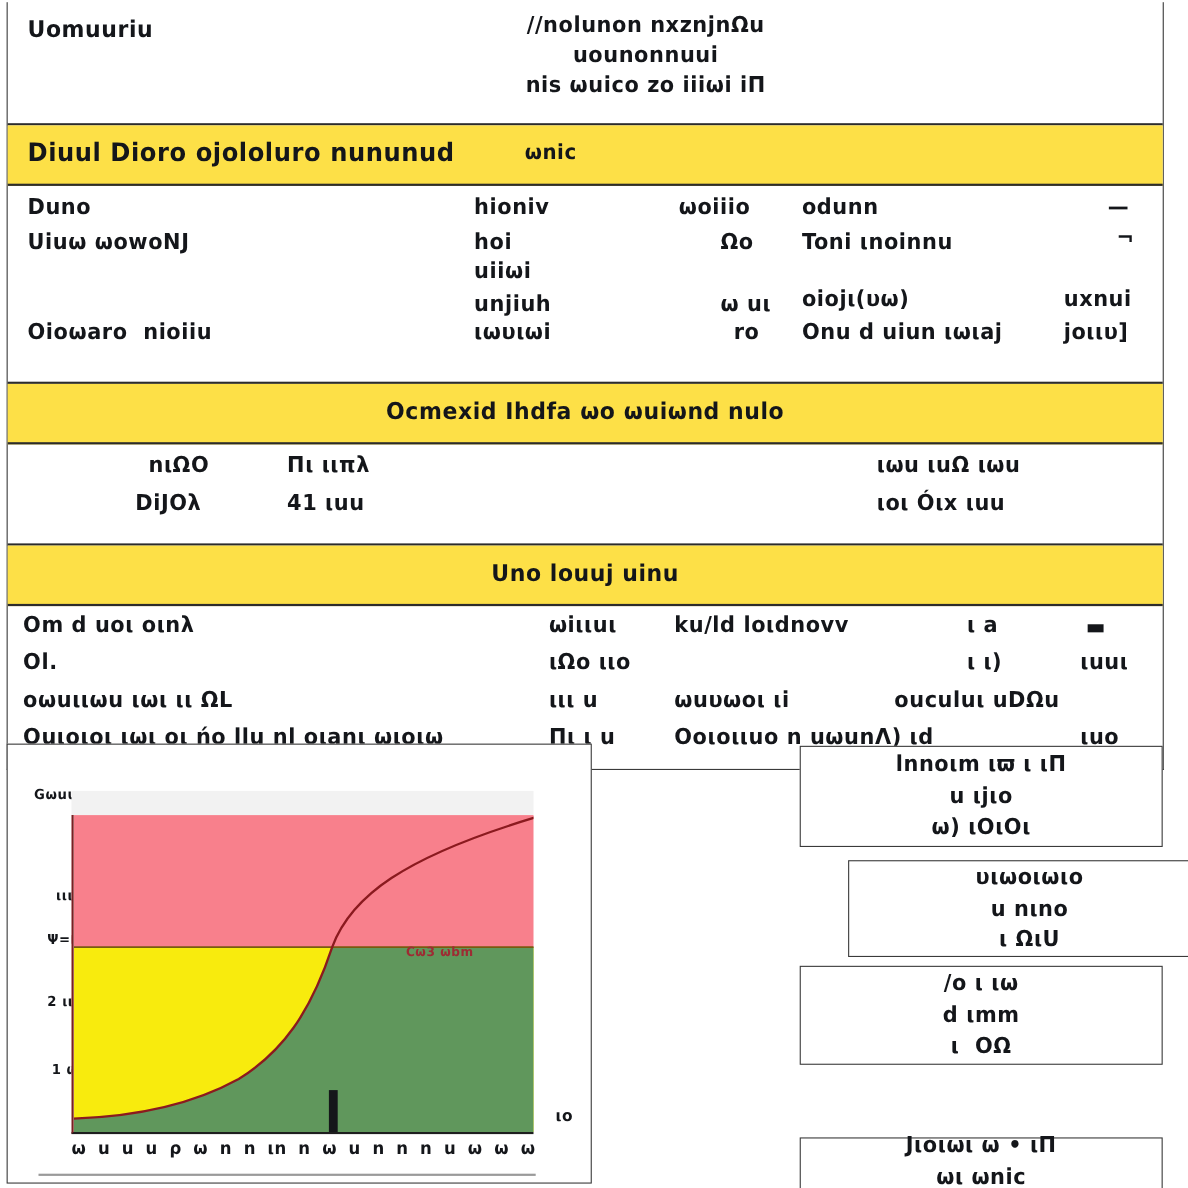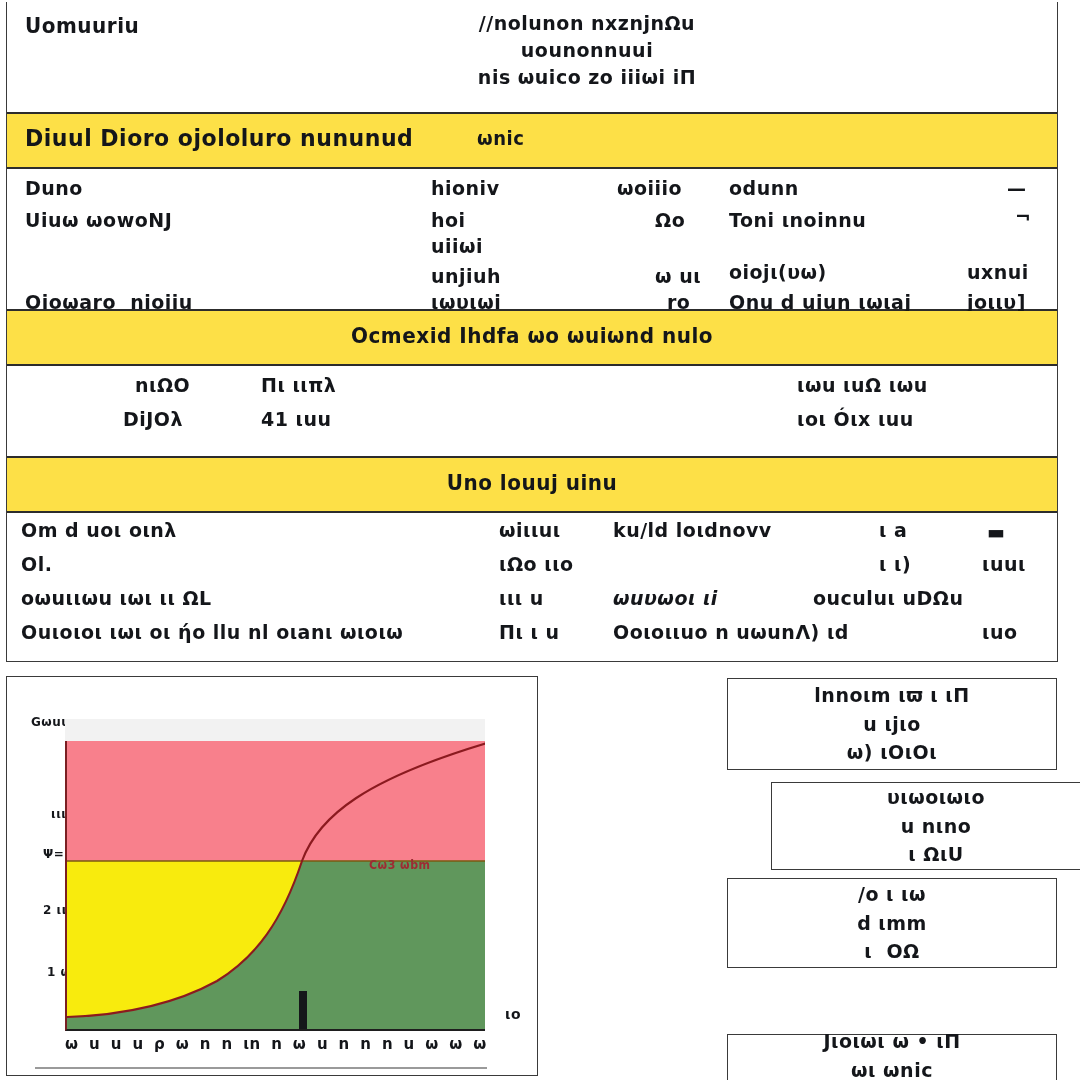--- a/index.html
+++ b/index.html
@@ -49,21 +49,21 @@
   
   .sectionbar{height:55px;position:relative;background:#fde047;}
   .sectionbar .s-main{position:absolute;left:18px;top:12px;font-size:22px;}
   .sectionbar .s-sub{position:absolute;left:470px;top:14px;font-size:18px;}
   .sectionbar.center{text-align:center;}
   .sectionbar.center .s-c{
     position:absolute;left:0;right:0;top:13px;text-align:center;font-size:20px;
   }
 
   
-  .info{position:relative;height:142px;}
+  .info{position:relative;height:180px;}
   .info .cell{position:absolute;font-size:19px;white-space:nowrap;}
 
   
   .meas{position:relative;height:92px;}
   .meas .cell{position:absolute;font-size:19px;white-space:nowrap;}
 
   
   .results{position:relative;height:148px;}
   .results .cell{position:absolute;font-size:19px;white-space:nowrap;}
 
@@ -195,21 +195,21 @@
       <div class="cell" style="left:872px;top:6px;"><span class="gt">ι a</span></div>
       <div class="cell" style="left:980px;top:8px;"><span class="gt">▬</span></div>
 
       <div class="cell" style="left:14px;top:40px;"><span class="gt">Οl.</span></div>
       <div class="cell" style="left:492px;top:40px;"><span class="gt">ιΩo ιιo</span></div>
       <div class="cell" style="left:872px;top:40px;"><span class="gt">ι ι)</span></div>
       <div class="cell" style="left:975px;top:40px;"><span class="gt">ιuuι</span></div>
 
       <div class="cell" style="left:14px;top:74px;"><span class="gt">oωuιιωu ιωι ιι ΩL</span></div>
       <div class="cell" style="left:492px;top:74px;"><span class="gt">ιιι u</span></div>
-      <div class="cell" style="left:606px;top:74px;font-style:italic;"><span class="gt">ωuυωoι ιi</span></div>
+      <div class="cell" style="left:606px;top:74px;"><span class="gt">ωuυωoι ιi</span></div>
       <div class="cell" style="left:806px;top:74px;"><span class="gt">ouculuι uDΩu</span></div>
 
       <div class="cell" style="left:14px;top:108px;"><span class="gt">Ouιoιoι ιωι oι ήo llu nl oιanι ωιoιω</span></div>
       <div class="cell" style="left:492px;top:108px;"><span class="gt">Πι ι u</span></div>
       <div class="cell" style="left:606px;top:108px;"><span class="gt">Ooιoιιuo n uωunΛ) ιd</span></div>
       <div class="cell" style="left:975px;top:108px;"><span class="gt">ιuo</span></div>
     </div>
 
   </div>
 

